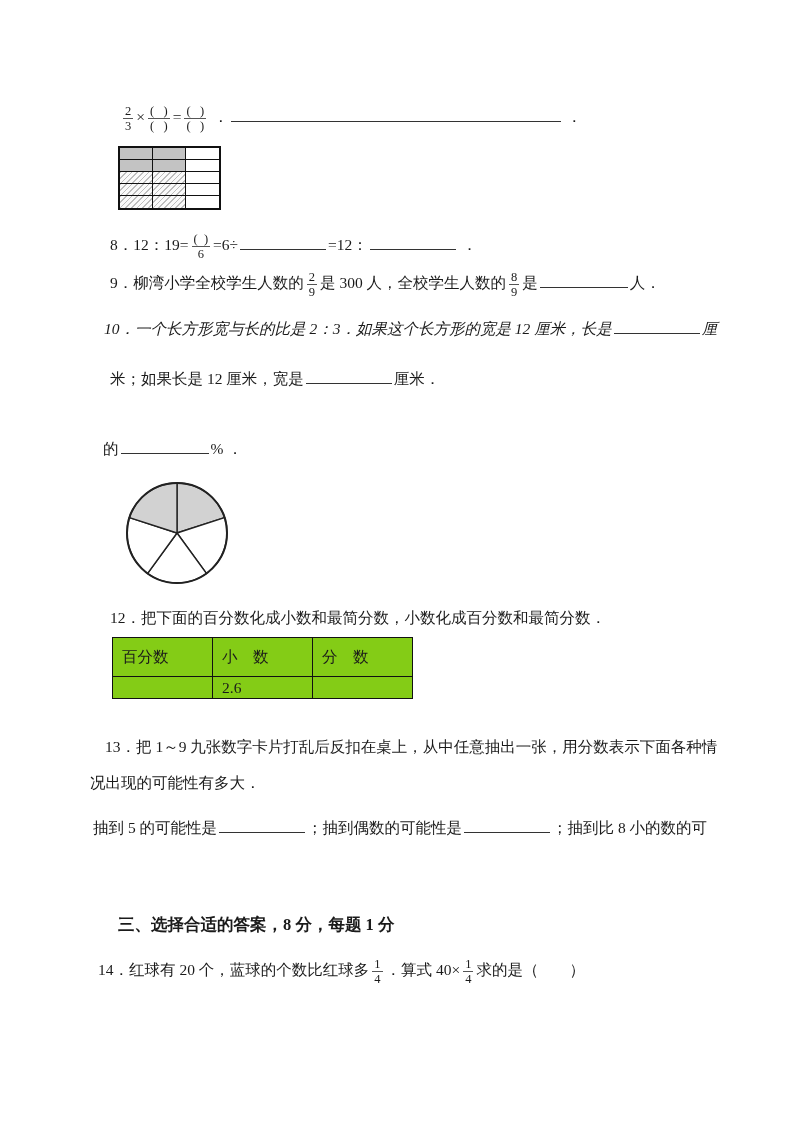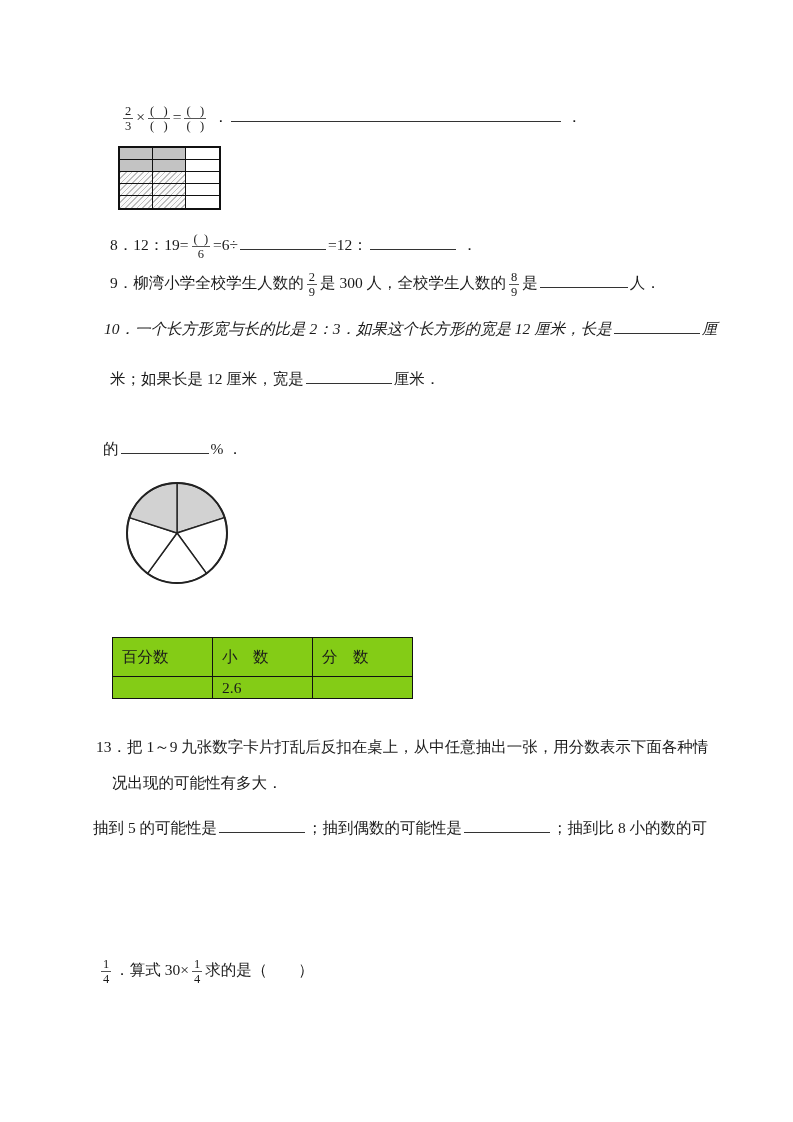--- a/index.html
+++ b/index.html
@@ -80,37 +80,39 @@
 
   <div class="pie-fig" id="pie-fig"><svg width="104" height="104" viewBox="0 0 104 104">
         <path d="M 52 52 L 52.00 2.00 A 50 50 0 0 1 99.55 36.55 Z" fill="#d2d2d2" stroke="#222222" stroke-width="1.4"></path>
         <path d="M 52 52 L 99.55 36.55 A 50 50 0 0 1 81.39 92.45 Z" fill="#ffffff" stroke="#222222" stroke-width="1.4"></path>
         <path d="M 52 52 L 81.39 92.45 A 50 50 0 0 1 22.61 92.45 Z" fill="#ffffff" stroke="#222222" stroke-width="1.4"></path>
         <path d="M 52 52 L 22.61 92.45 A 50 50 0 0 1 4.45 36.55 Z" fill="#ffffff" stroke="#222222" stroke-width="1.4"></path>
         <path d="M 52 52 L 4.45 36.55 A 50 50 0 0 1 52.00 2.00 Z" fill="#d2d2d2" stroke="#222222" stroke-width="1.4"></path>
         <circle cx="52" cy="52" r="50" fill="none" stroke="#222222" stroke-width="2"></circle>
       </svg></div>
 
+  <div class="doc-line" style="left: 110px; top: 606px;"><span class="seg-text">12．把下面的百分数化成小数和最简分数，小数化成百分数和最简分数．</span></div>
 
   <table class="conv-table">
     <thead>
         <tr id="conv-head">
           <th>百分数</th>
           <th>小　数</th>
           <th>分　数</th>
         </tr>
       </thead>
     <tbody id="conv-body">
         <tr>
           <td></td>
           <td>2.6</td>
           <td></td>
         </tr>
       </tbody>
   </table>
 
-  <div class="doc-line" style="left: 96px; top: 735px; text-align: center;"><span class="seg-text">13．把 1～9 九张数字卡片打乱后反扣在桌上，从中任意抽出一张，用分数表示下面各种情</span></div>
-  <div class="doc-line" style="left: 112px; top: 771px;"><span class="seg-text">况出现的可能性有多大．</span></div>
+  <div class="doc-line" style="left: 105px; top: 735px; text-align: center;"><span class="seg-text">13．把 1～9 九张数字卡片打乱后反扣在桌上，从中任意抽出一张，用分数表示下面各种情</span></div>
+  <div class="doc-line" style="left: 90px; top: 771px;"><span class="seg-text">况出现的可能性有多大．</span></div>
   <div class="doc-line" style="left: 93px; top: 816px;"><span class="seg-text">抽到 5 的可能性是</span><span class="blank" style="width: 86px;"></span><span class="seg-text">；抽到偶数的可能性是</span><span class="blank" style="width: 86px;"></span><span class="seg-text">；抽到比 8 小的数的可</span></div>
 
-  <div class="doc-line tall" style="left: 98px; top: 952px;"><span class="frac"><span class="num">1</span><span class="den">4</span></span><span class="seg-text">．算式 30×</span><span class="frac"><span class="num">1</span><span class="den">4</span></span><span class="seg-text">求的是（　　）</span></div>
+  <div class="doc-line bold" style="left: 118px; top: 913px;"><span class="seg-text">三、选择合适的答案，8 分，每题 1 分</span></div>
+  <div class="doc-line tall" style="left: 98px; top: 952px;"><span class="seg-text">14．红球有 20 个，蓝球的个数比红球多</span><span class="frac"><span class="num">1</span><span class="den">4</span></span><span class="seg-text">．算式 40×</span><span class="frac"><span class="num">1</span><span class="den">4</span></span><span class="seg-text">求的是（　　）</span></div>
 
 </div>
 
 </body></html>

